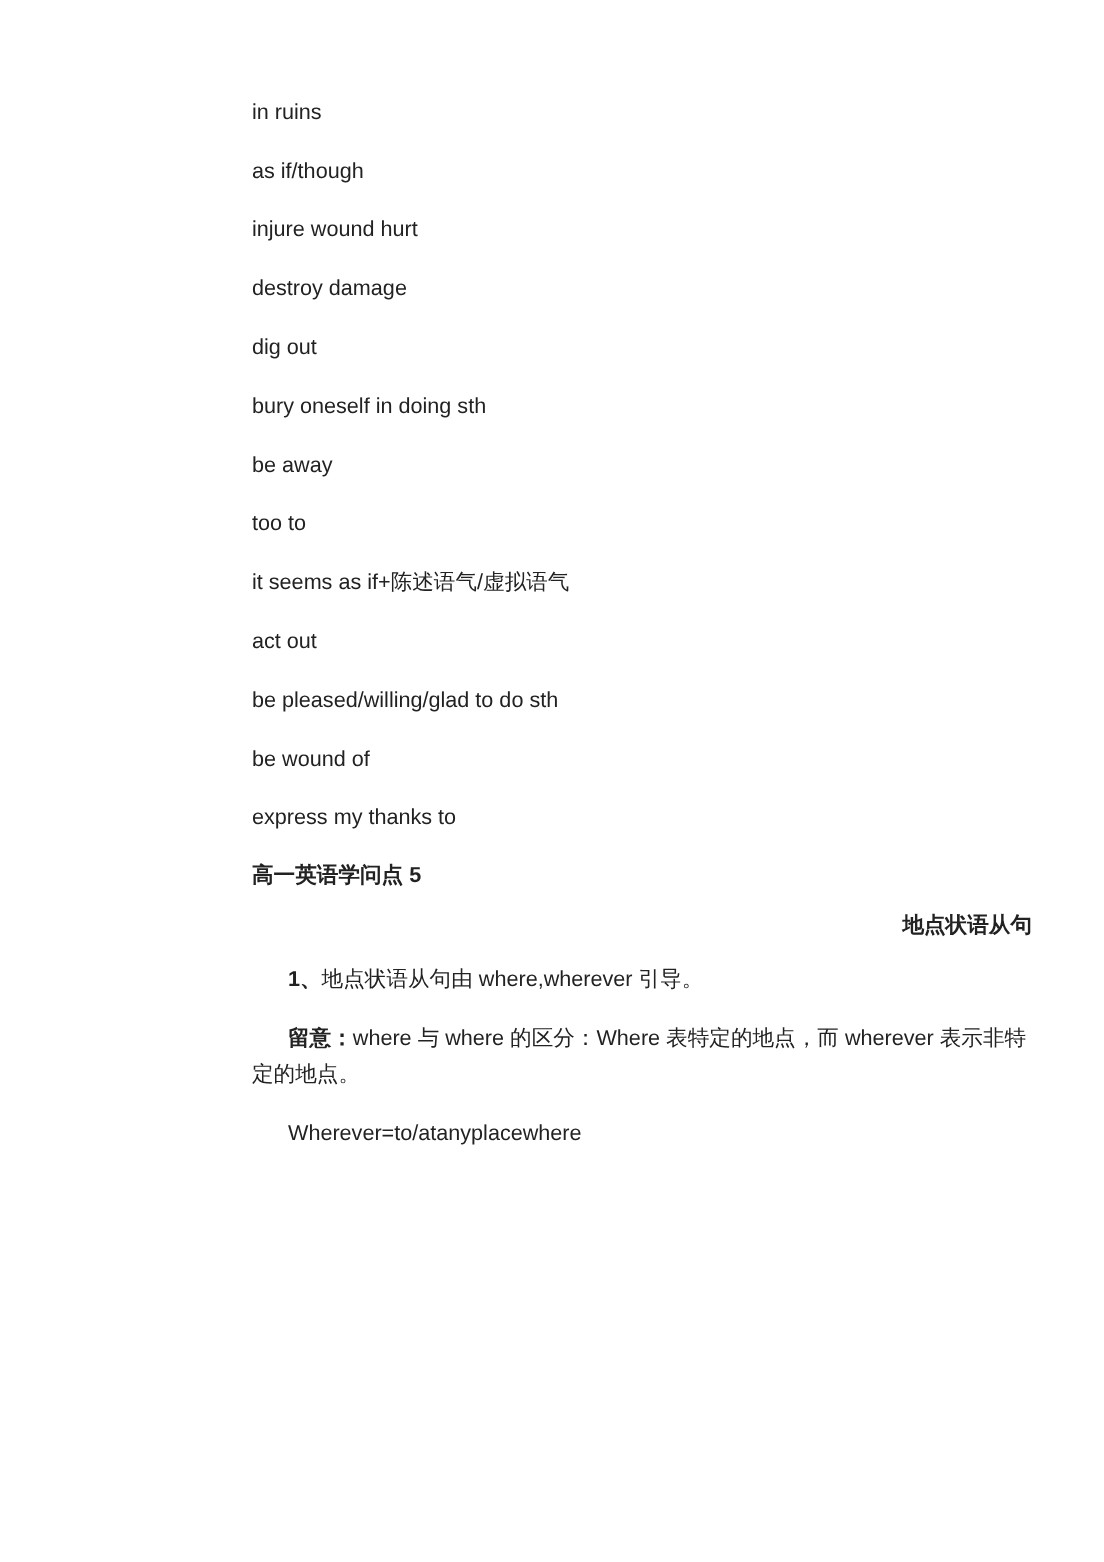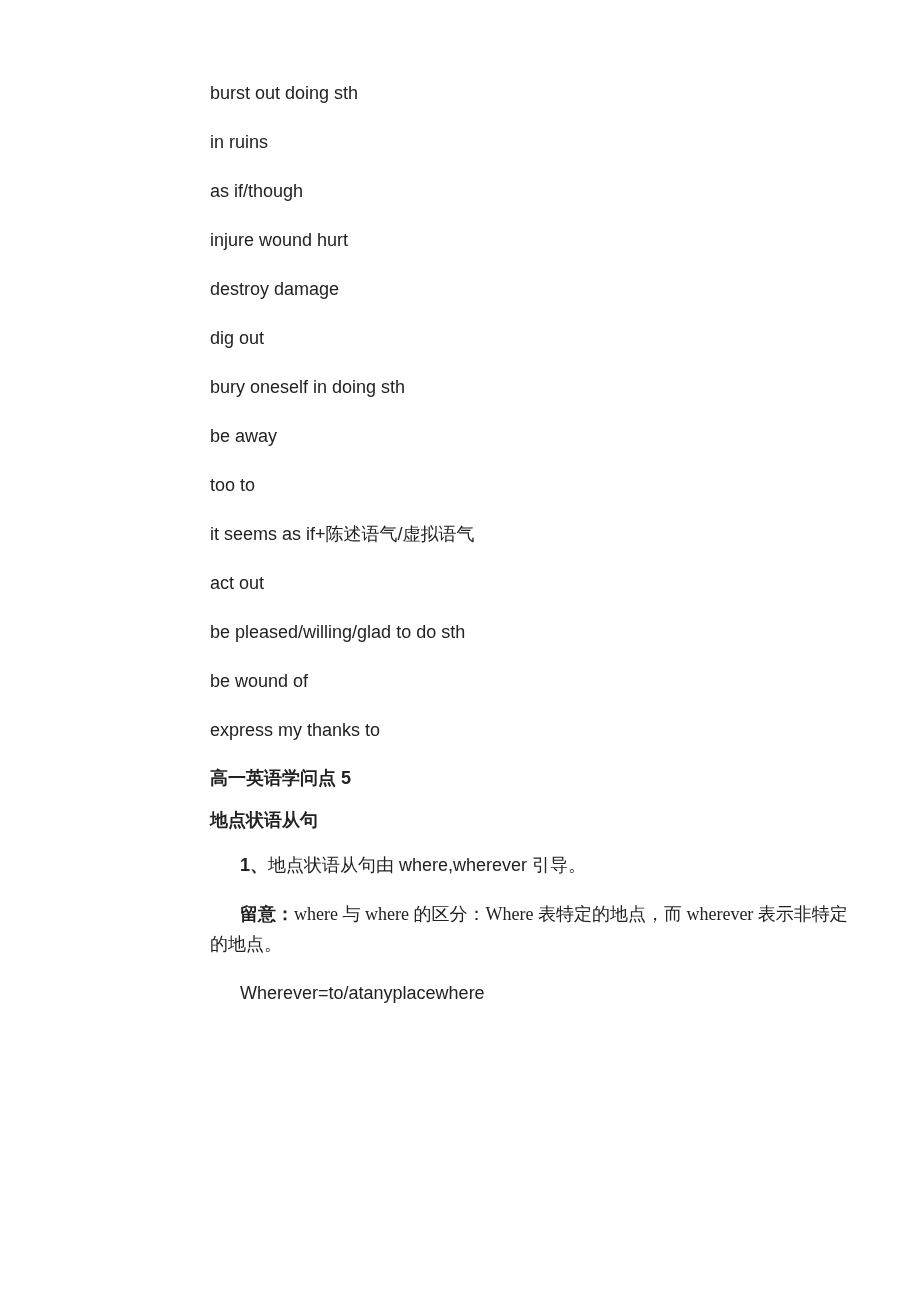--- a/index.html
+++ b/index.html
@@ -26,43 +26,41 @@
     }
     .section-title {
       font-size: 18px;
       font-weight: bold;
       margin-bottom: 18px;
     }
     .section-subtitle {
       font-size: 18px;
       font-weight: bold;
       margin-bottom: 18px;
+      text-align: right;
     }
     .note-item {
       margin-bottom: 18px;
       line-height: 1.7;
     }
     .indented {
       padding-left: 30px;
     }
     .note-label {
       font-weight: bold;
     }
     .wide-line {
       padding-left: 0;
     }
   </style>
 </head>
 <body>
 
 <div class="content-area">
 
-  <div class="phrase-item">
-    <span>burst out doing sth</span>
-  </div>
   <div class="phrase-item">
     <span>in ruins</span>
   </div>
   <div class="phrase-item">
     <span>as if/though</span>
   </div>
   <div class="phrase-item">
     <span>injure wound hurt</span>
   </div>
   <div class="phrase-item">
@@ -101,21 +99,21 @@
   </div>
 
   <div class="section-subtitle">
     <span>地点状语从句</span>
   </div>
 
   <div class="note-item indented">
     <span class="note-label">1、</span><span>地点状语从句由 where,wherever 引导。</span>
   </div>
 
-  <div class="note-item wide-line" style="padding-left: 0; font-family: Liberation Serif, serif;">
+  <div class="note-item wide-line" style="padding-left: 0;">
     <span style="padding-left:30px;"><span class="note-label">留意：</span><span>where 与 where 的区分：Where 表特定的地点，而 wherever 表示非特定的地点。</span></span>
   </div>
 
   <div class="note-item indented">
     <span>Wherever=to/atanyplacewhere</span>
   </div>
 
 </div>
 
 </body></html>

